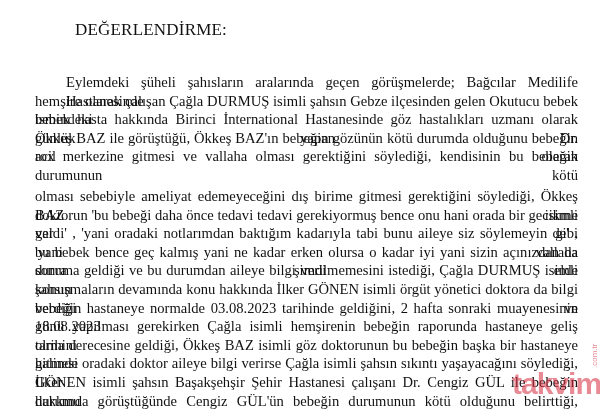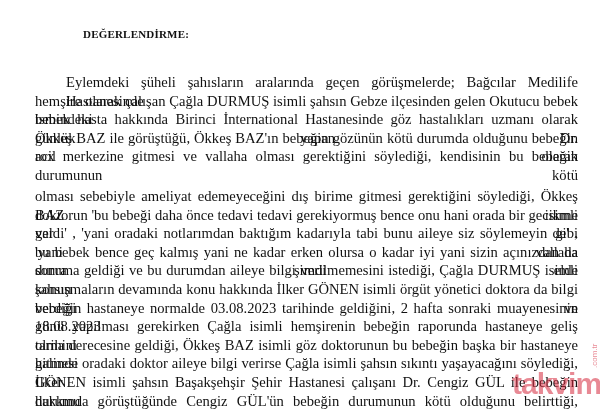--- a/index.html
+++ b/index.html
@@ -4,22 +4,22 @@
 <style>
   html, body { margin: 0; padding: 0; background: #ffffff; }
   body { width: 600px; height: 411px; overflow: hidden; position: relative; }
   .page {
     position: absolute; left: 35px; top: 0; width: 543px;
     font-family: "Liberation Serif", "DejaVu Serif", serif;
     color: #111111;
   }
   .heading {
     position: absolute; left: 32px; top: 12px;
-    font-weight: bold; font-size: 11px; letter-spacing: 0.2px;
-    margin: 16px;
+    font-weight: normal; font-size: 17px; letter-spacing: 0.2px;
+    margin: 8px;
   }
   .body-text {
     position: absolute; left: 0; top: 53px; width: 543px;
     font-size: 14.6px; line-height: 18.6px;
     text-align: justify; margin: 0;
   }
   .line { display: block; text-align: justify; text-align-last: justify; white-space: nowrap; height: 18.6px; }
   .line.first { padding-left: 31px; }
   .watermark {
     position: absolute; left: 512px; top: 369px;

